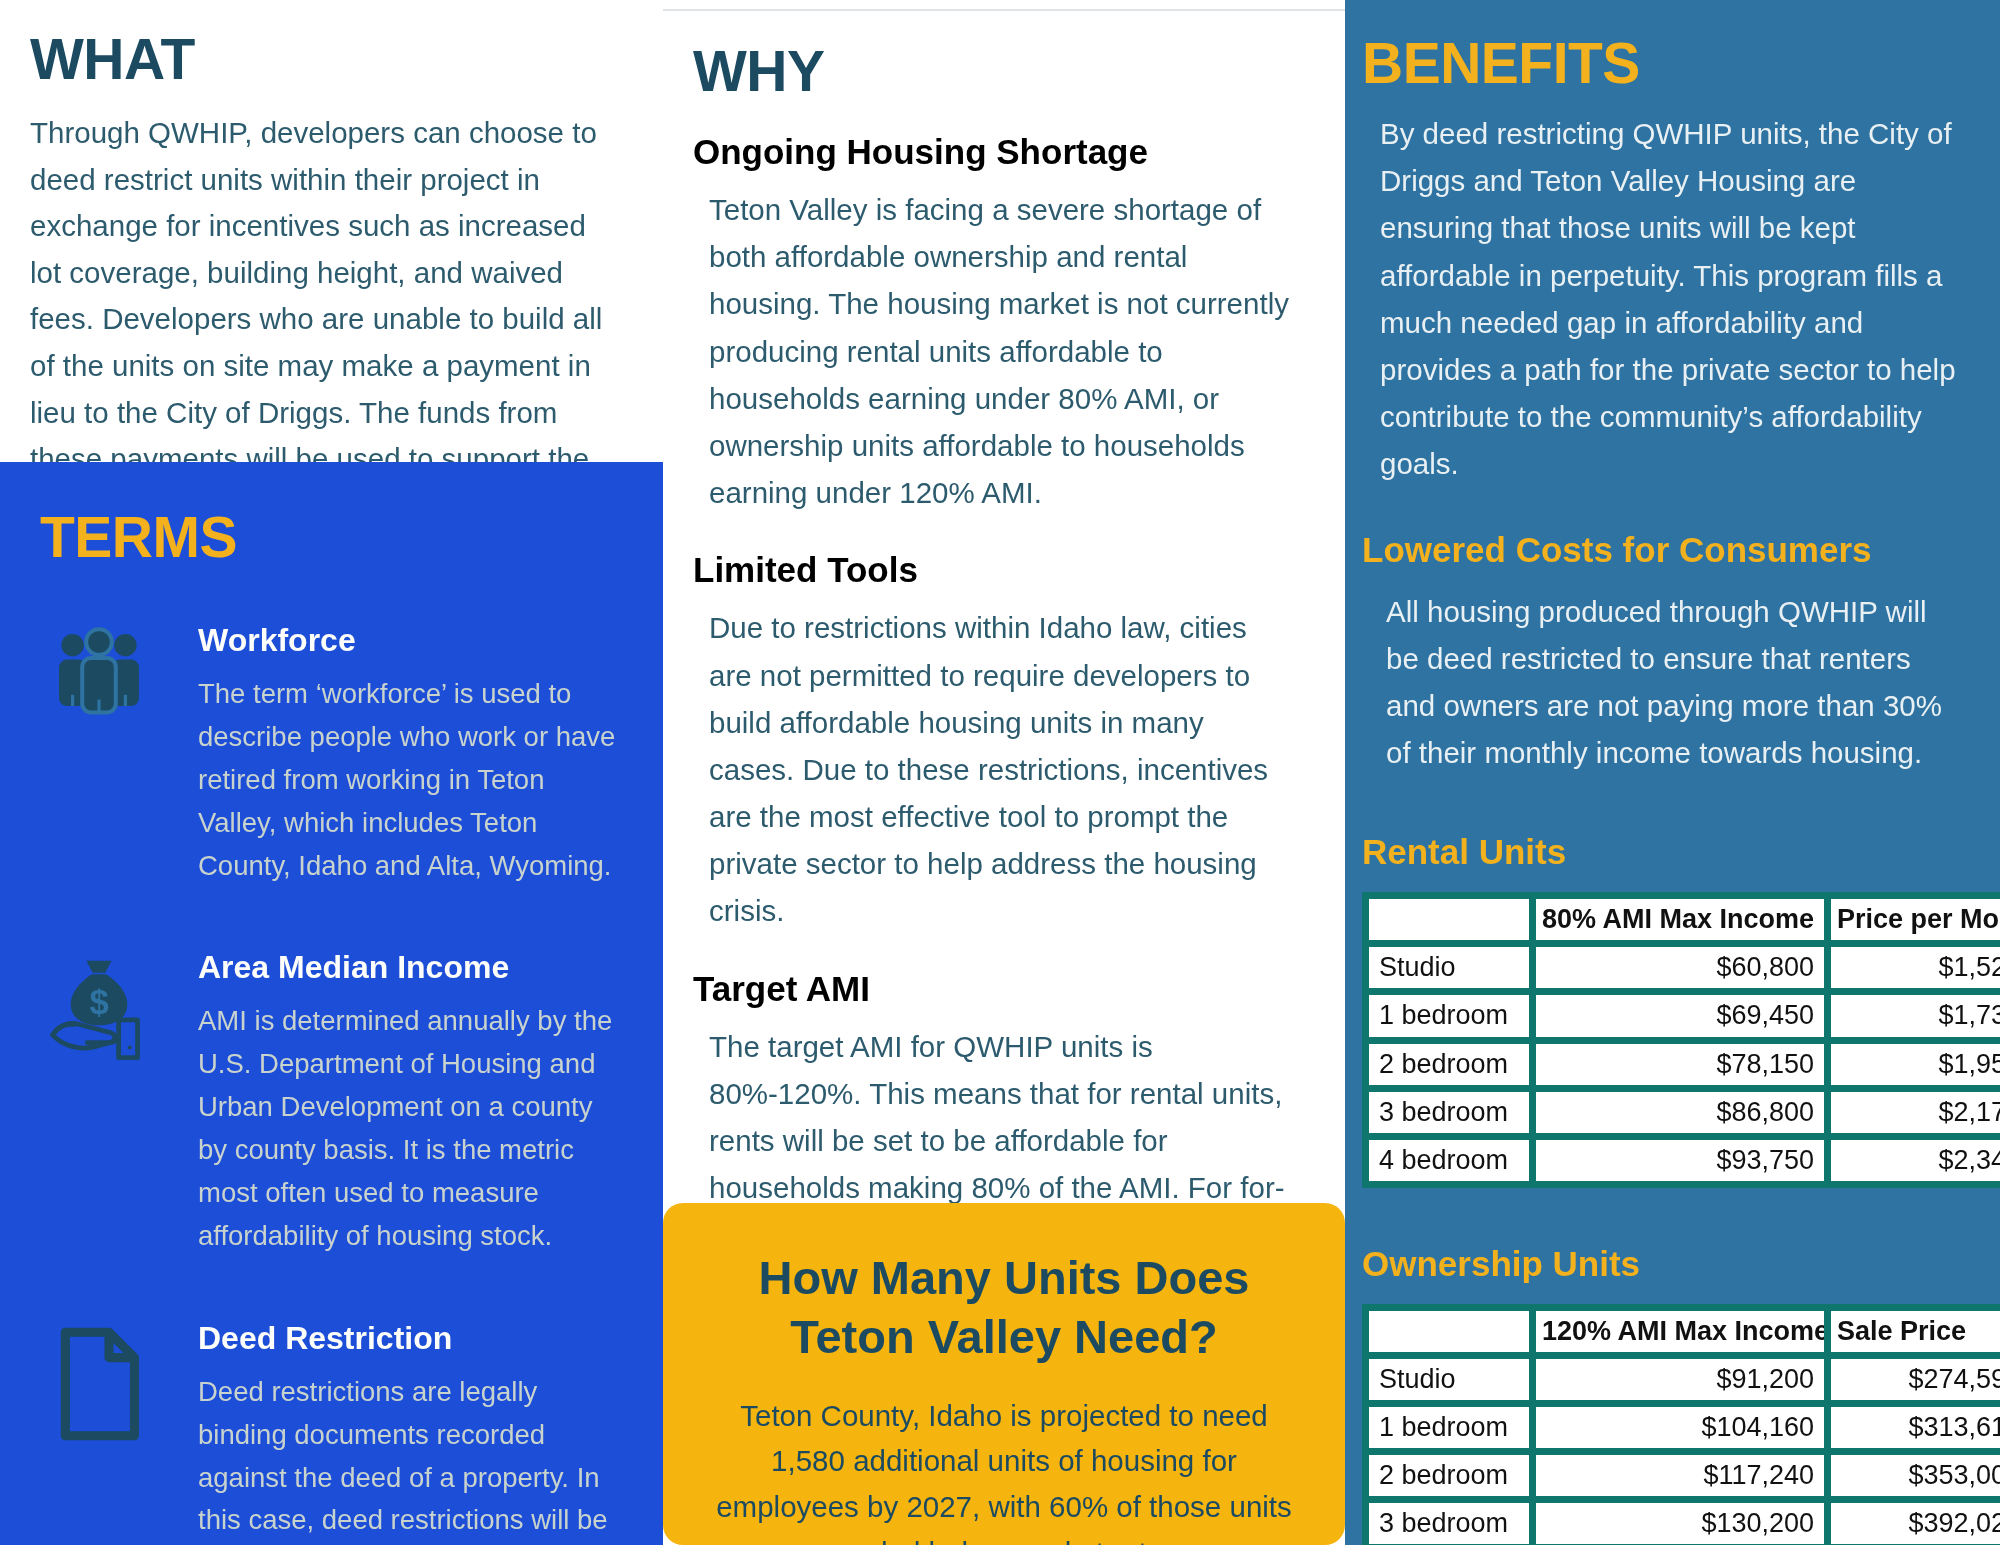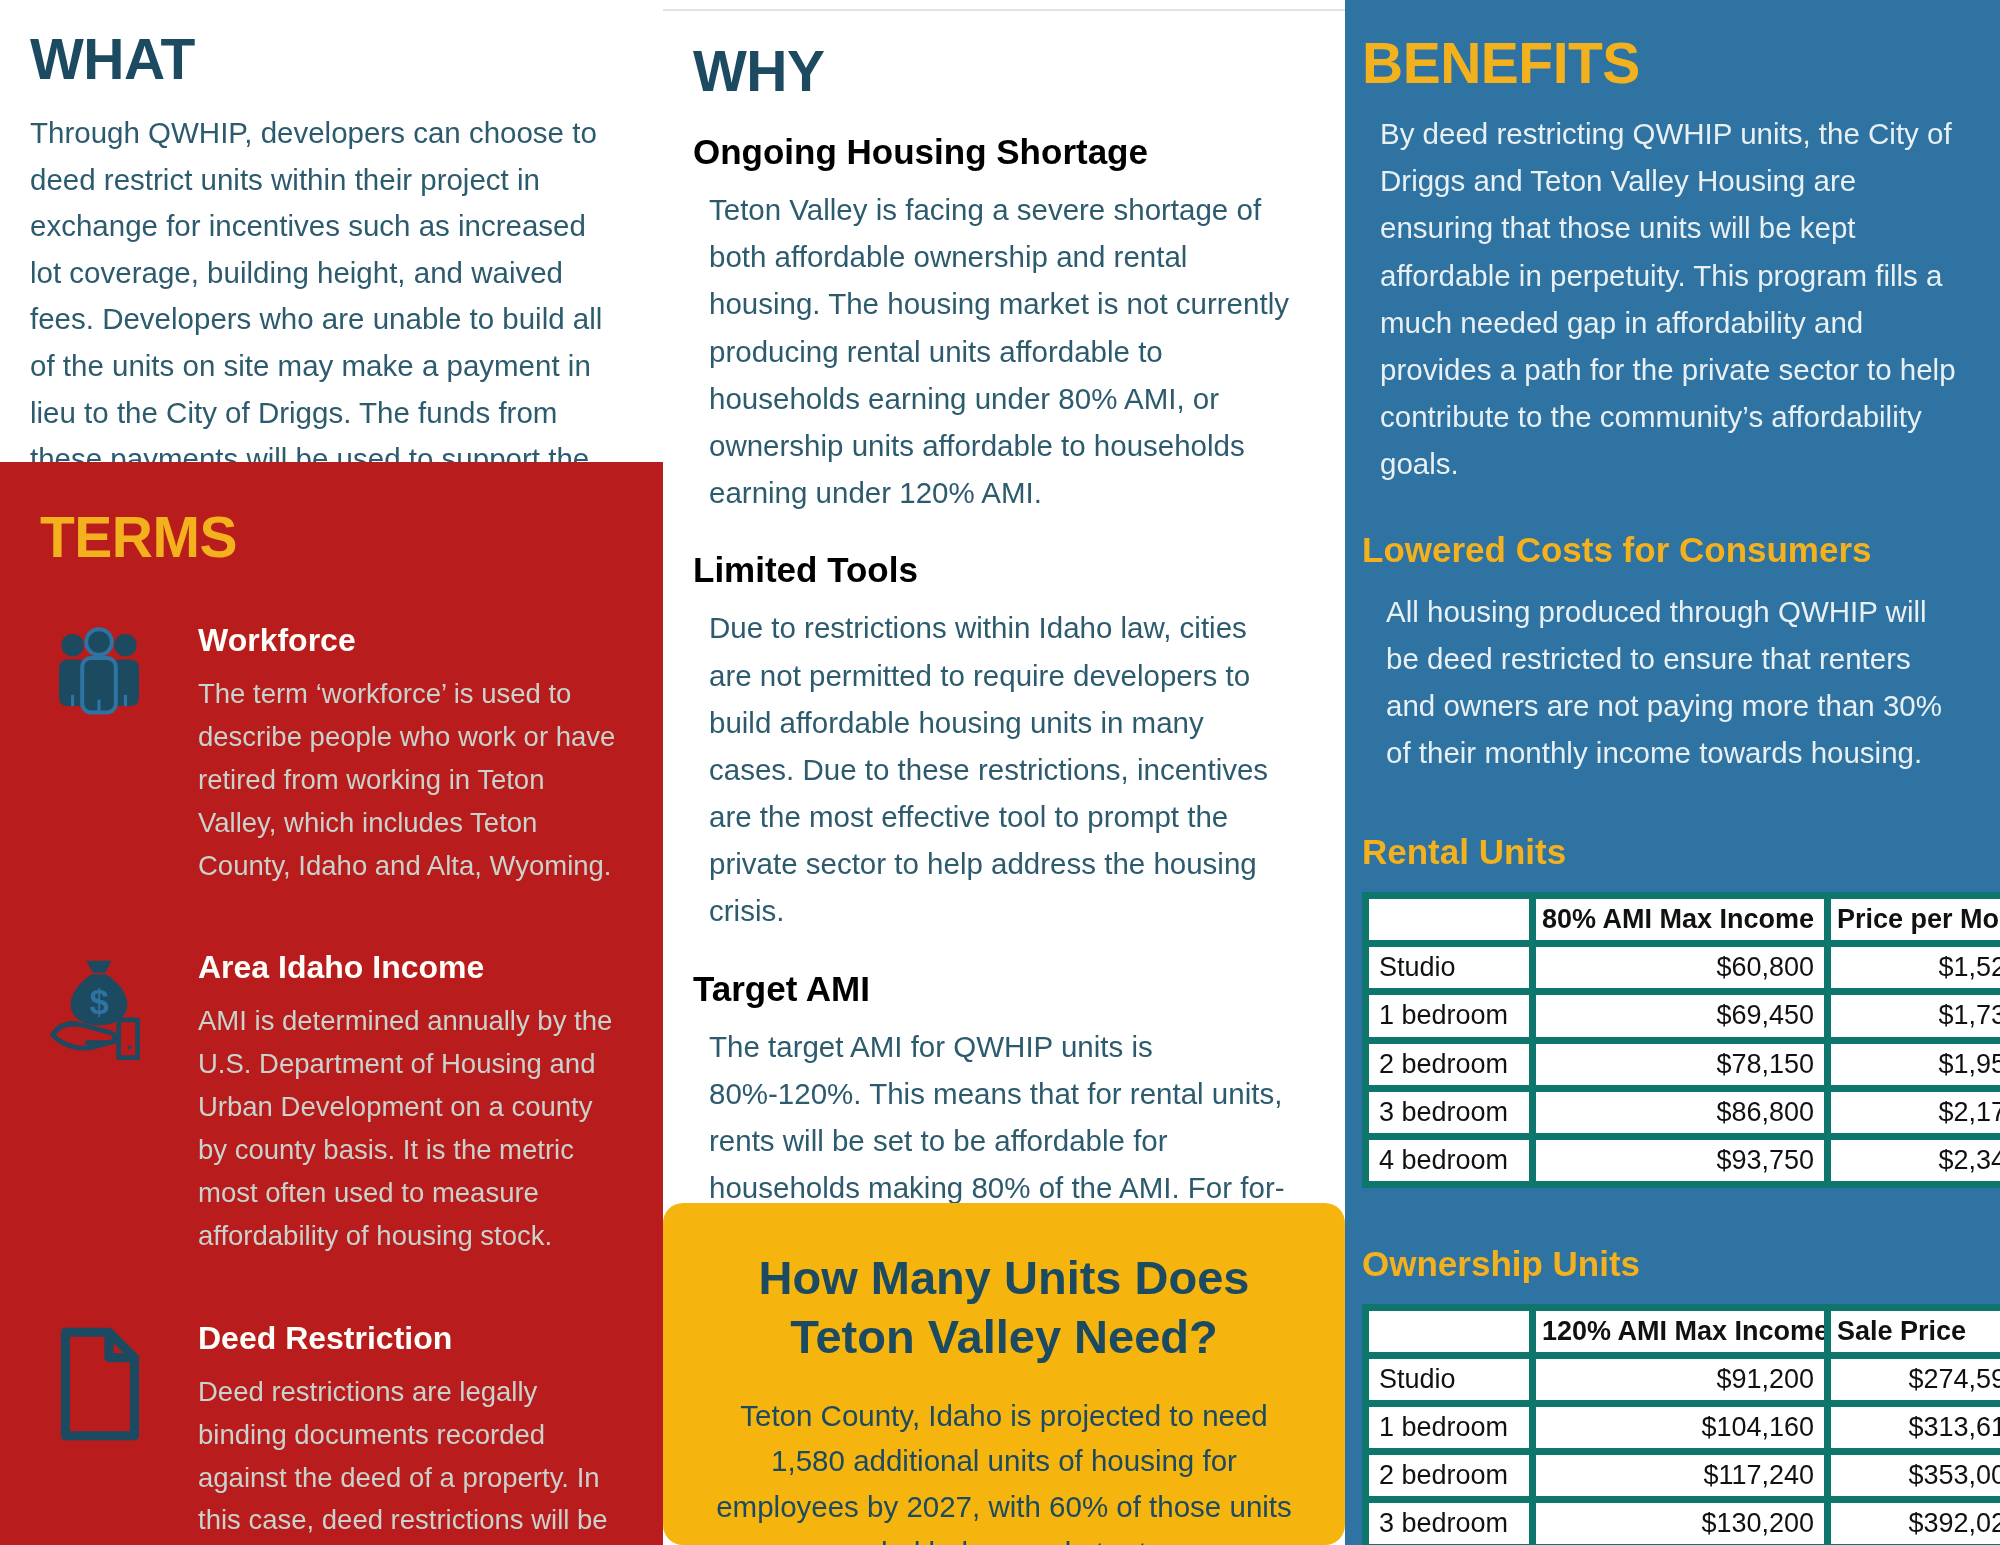--- a/index.html
+++ b/index.html
@@ -30,21 +30,21 @@
   .panel-what p {
     margin: 18px 0 0 0;
     font-size: 29.5px;
     line-height: 1.58;
     color: #2d5b6e;
     width: 592px;
   }
 
   .panel-terms {
     left: 0; top: 462px; width: 663px; height: 1083px;
-    background: #b91c1c;
+    background: #1d4ed8;
     padding: 42px 0 0 40px;
   }
   .term-row { display: flex; margin-top: 52px; }
   .term-row + .term-row { margin-top: 62px; }
   .term-icon-box {
     width: 118px;
     min-width: 118px;
     margin-right: 40px;
     display: flex;
     justify-content: center;
@@ -220,21 +220,21 @@
           <g fill="none" stroke="#1b4a61" stroke-width="6" stroke-linejoin="round" stroke-linecap="round">
             <path d="M16 104 c9 -13 23 -17 34 -13 l39 10 c9 2 8 13 -2 13 h-27"></path>
             <path d="M19 100 q9 -11 24 -9"></path>
             <path d="M16 104 c13 14 33 19 50 16 l34 -9"></path>
             <rect x="100" y="85" width="24" height="48"></rect>
           </g>
           <circle cx="114" cy="120" r="2.5" fill="#1b4a61"></circle>
         </svg>
       </div>
       <div class="term-text">
-        <h3 class="term-heading">Area Idaho Income</h3>
+        <h3 class="term-heading">Area Median Income</h3>
         <p class="term-def">AMI is determined annually by the U.S. Department of Housing and Urban Development on a county by county basis. It is the metric most often used to measure affordability of housing stock.</p>
       </div>
     </div>
 
     <div class="term-row">
       <div class="term-icon-box">
         <svg width="100" height="120" viewBox="0 0 110 130" aria-hidden="true">
           <g fill="none" stroke="#1b4a61" stroke-width="10" stroke-linejoin="round">
             <path d="M18 8 h48 l28 28 v86 h-76 z"></path>
             <path d="M66 8 v28 h28"></path>

